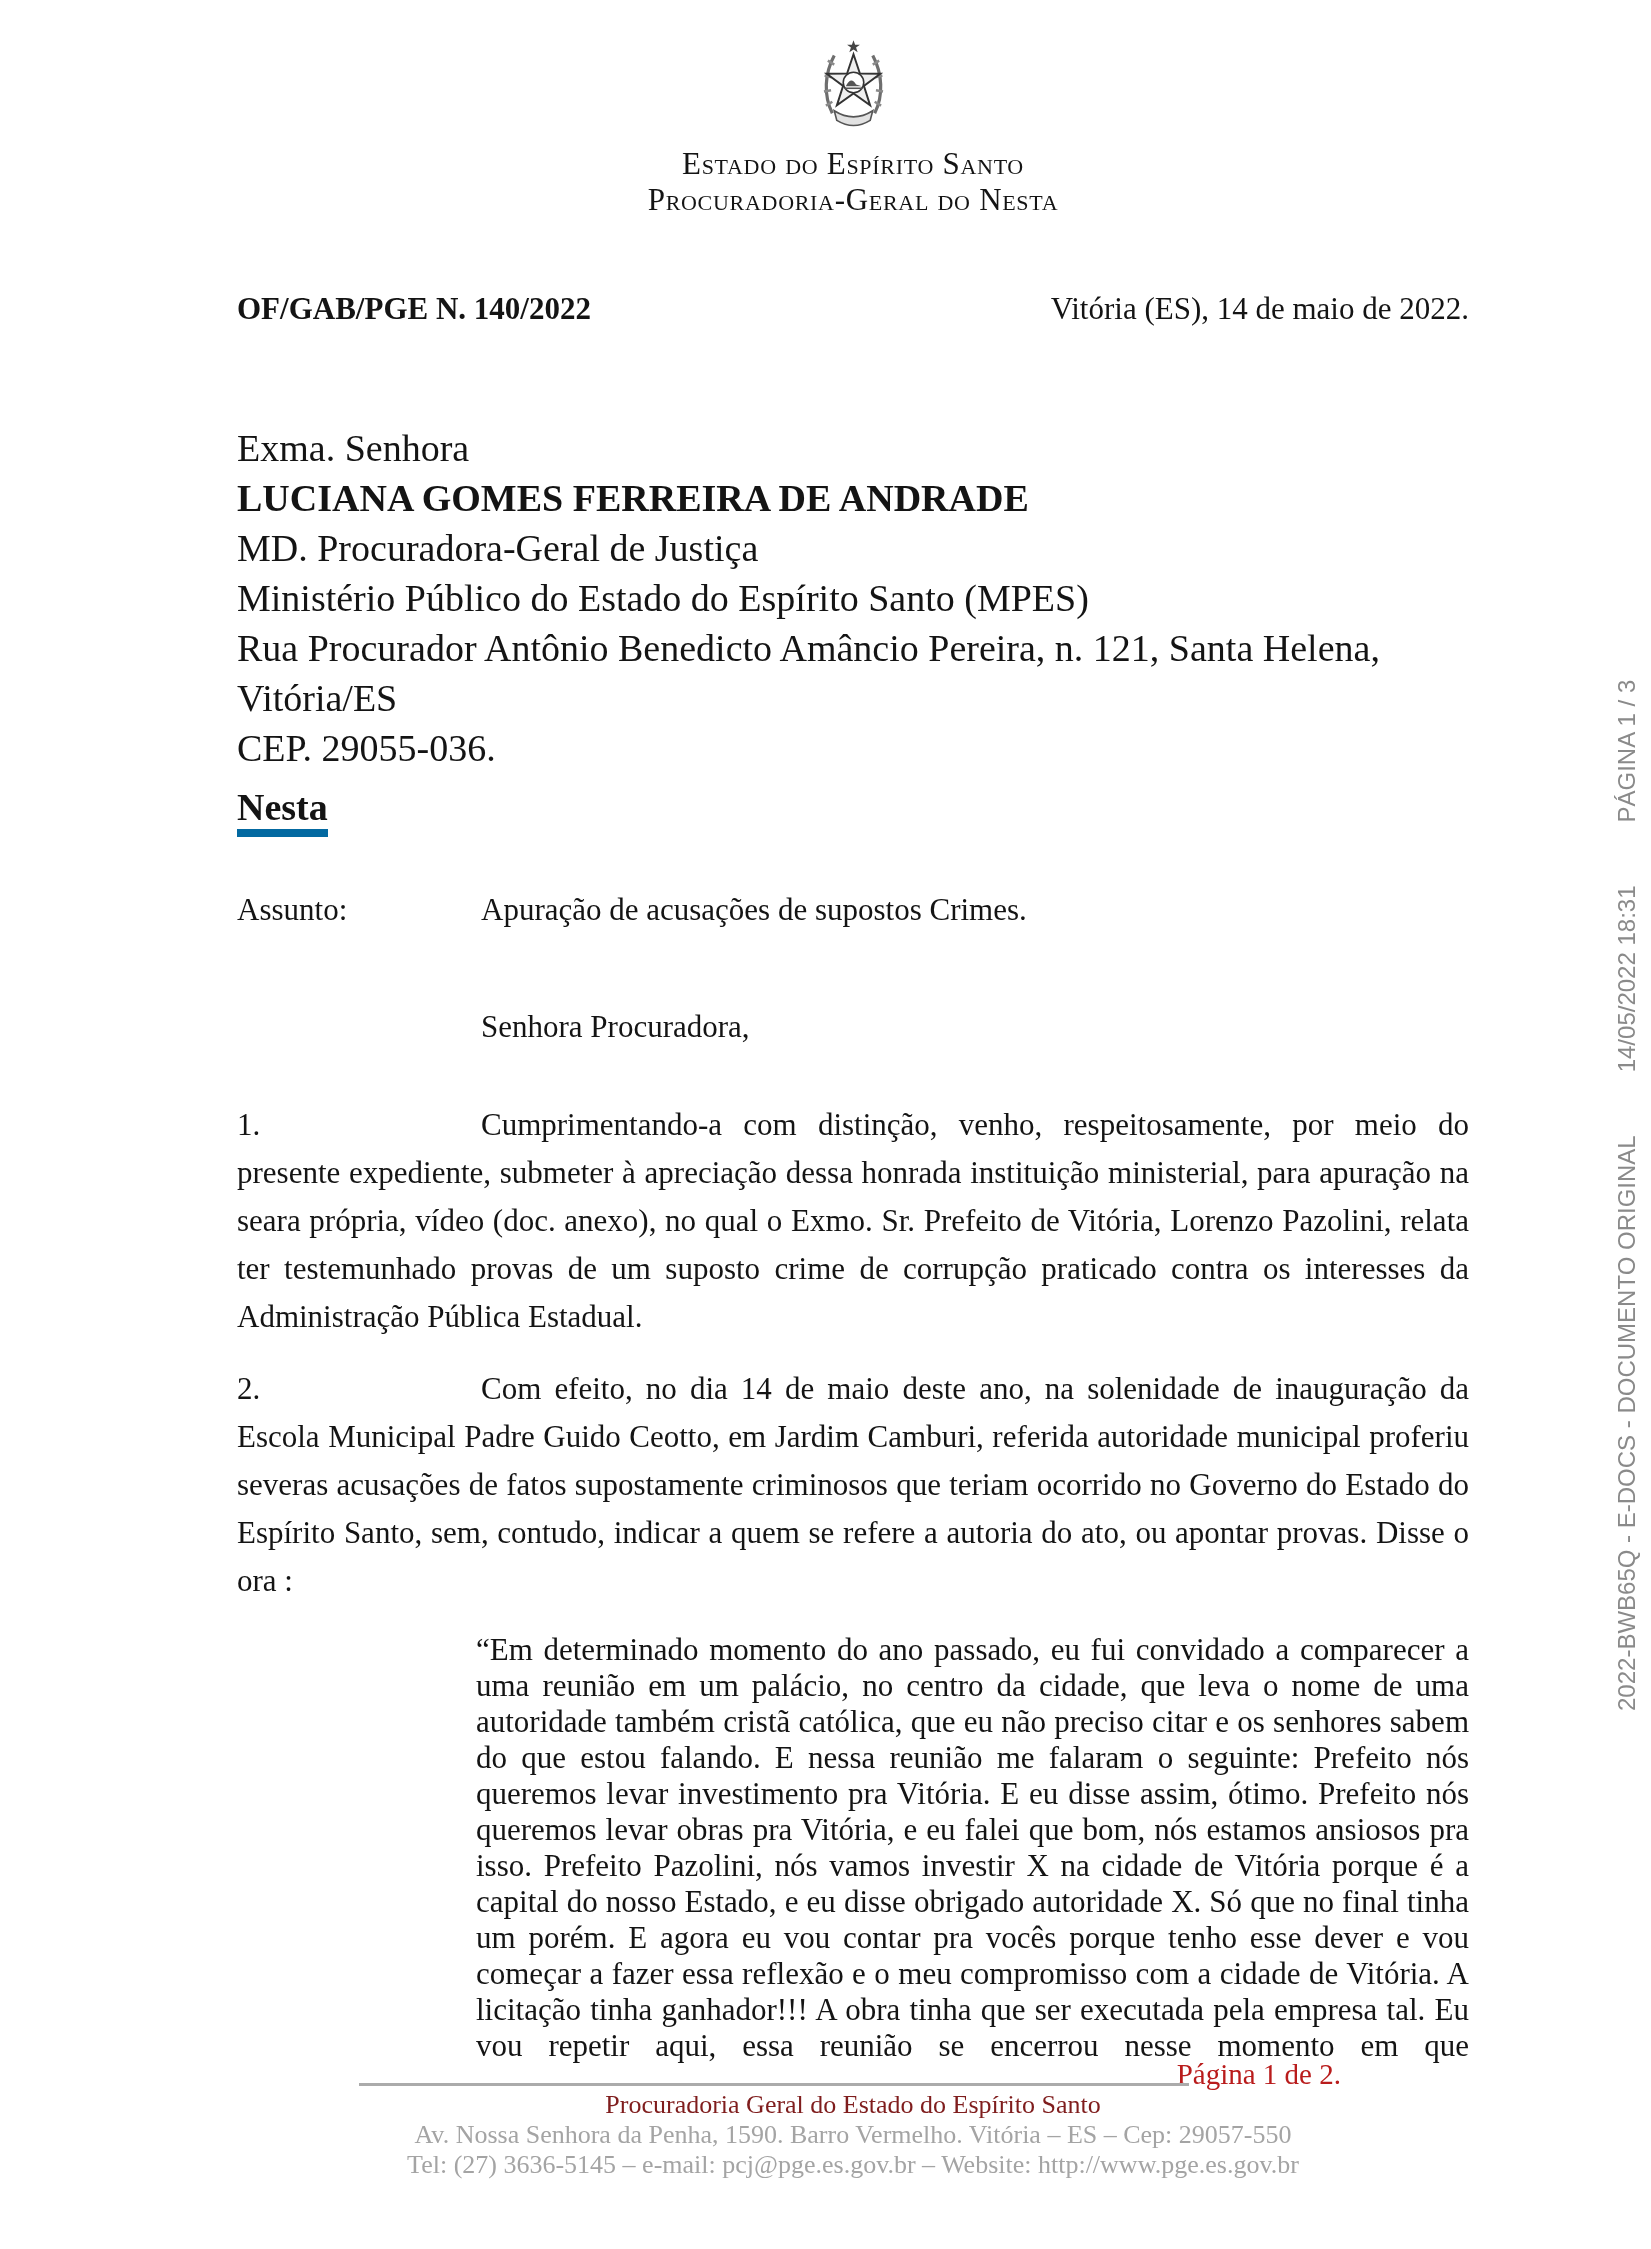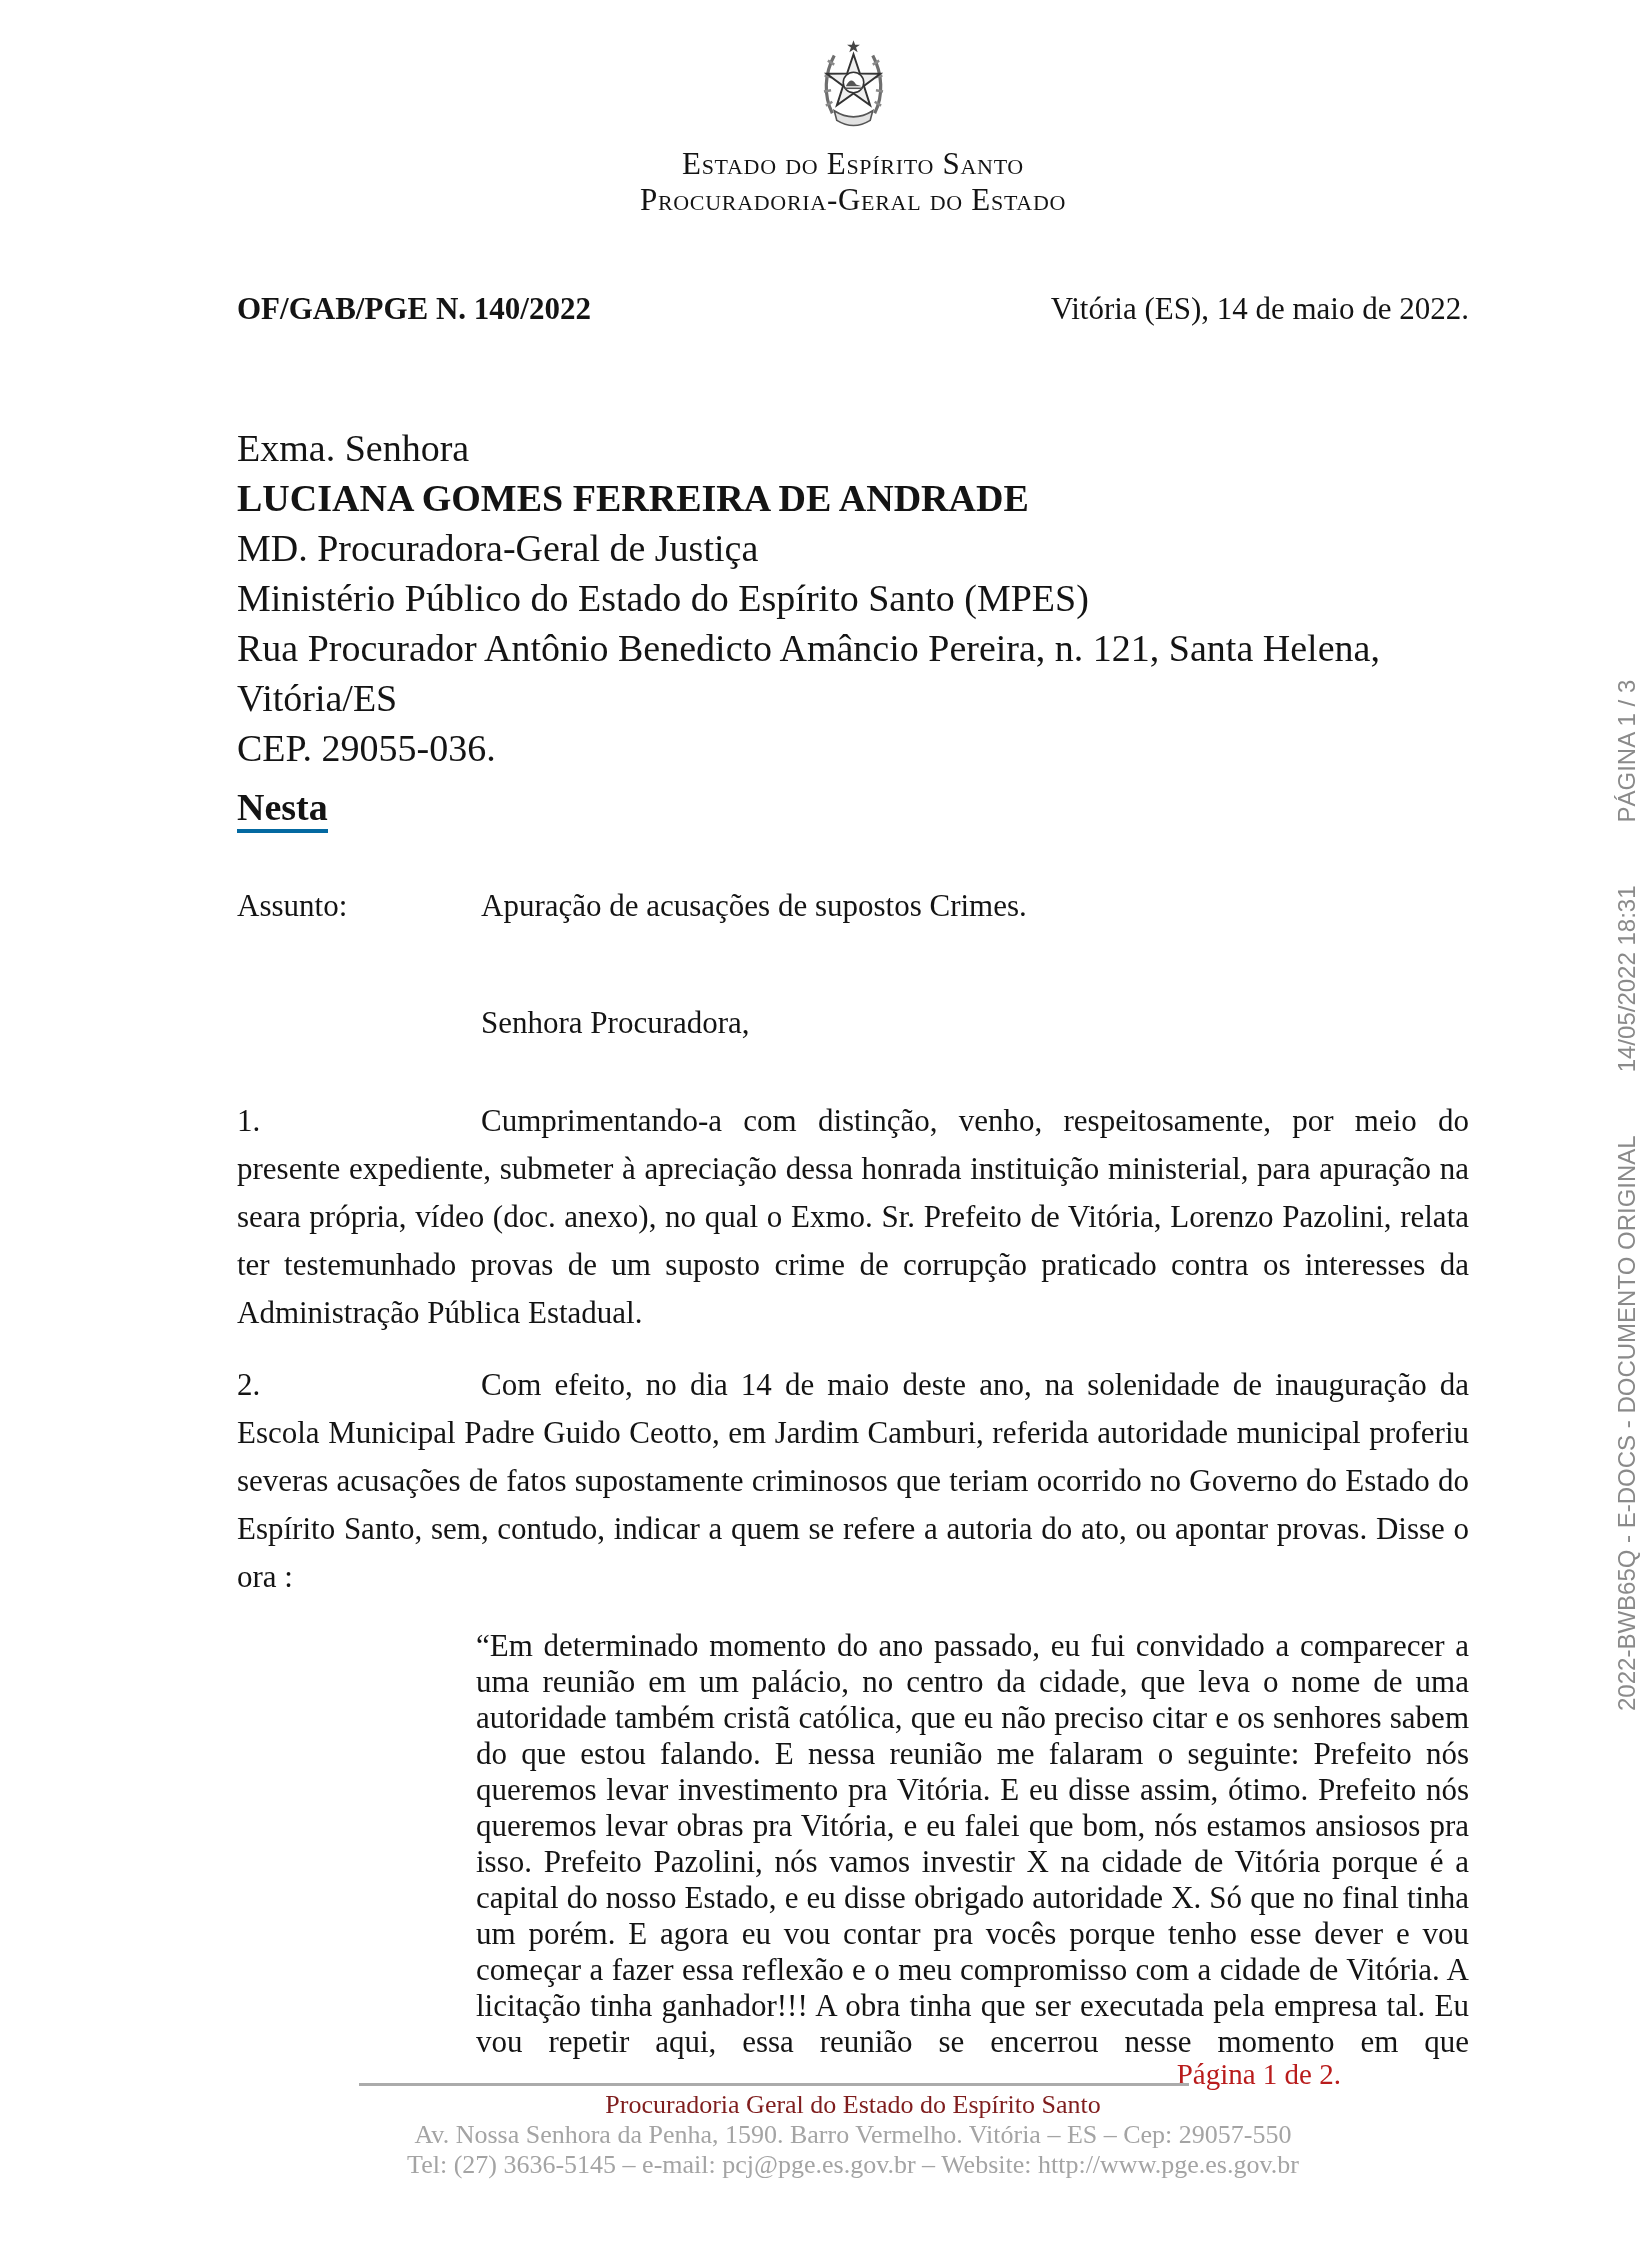--- a/index.html
+++ b/index.html
@@ -40,21 +40,21 @@
     margin-top: 97px;
     font-size: 38px;
     line-height: 50px;
   }
   .addr-name { font-weight: bold; }
   .place-note-wrap { line-height: 50px; }
   .place-note {
     font-weight: bold;
     display: inline-block;
     line-height: 1.05;
-    border-bottom: 4px solid #0369a1;
+    border-bottom: 8px solid #0369a1;
     padding-bottom: 1.3px;
     margin-top: 15px;
   }
   .subject-row { margin-top: 55px; font-size: 31px; line-height: 36px; }
   .label-col { display: inline-block; width: 244px; }
   .salutation { margin-top: 81px; margin-left: 244px; font-size: 31px; line-height: 36px; }
   .para {
     margin: 0;
     font-size: 31px;
     line-height: 48px;
@@ -127,21 +127,21 @@
         <path d="M90,26 C105,54 107,88 93,116" fill="none" stroke="#6e6e6e" stroke-width="5"></path>
         <path d="M30,40 l-10,-6 M26,60 l-11,-3 M25,80 l-11,2 M27,98 l-10,6" stroke="#8a8a8a" stroke-width="4" fill="none"></path>
         <path d="M90,40 l10,-6 M94,60 l11,-3 M95,80 l11,2 M93,98 l10,6" stroke="#8a8a8a" stroke-width="4" fill="none"></path>
         <polygon points="60,24 70,54.2 101.8,54.4 76.2,73.3 85.9,103.6 60,85 34.1,103.6 43.8,73.3 18.2,54.4 50,54.2" fill="#f0f0f0" stroke="#333" stroke-width="3"></polygon>
         <circle cx="60" cy="68" r="16" fill="#ffffff" stroke="#333" stroke-width="2.5"></circle>
         <path d="M48,74 Q56,57 64,71 L73,74 Z" fill="#555"></path>
         <line x1="46" y1="77" x2="74" y2="77" stroke="#555" stroke-width="2.5"></line>
         <path d="M30,112 Q60,131 90,112 L86,127 Q60,143 34,127 Z" fill="#e2e2e2" stroke="#555" stroke-width="2.5"></path>
       </svg>
       <div class="org-line first">Estado do Espírito Santo</div>
-      <div class="org-line">Procuradoria-Geral do Estado</div>
+      <div class="org-line">Procuradoria-Geral do Nesta</div>
     </div>
 
     <div class="ref-row">
       <span class="ref-number">OF/GAB/PGE N. 140/2022</span>
       <span class="place-date">Vitória (ES), 14 de maio de 2022.</span>
     </div>
 
     <div class="addressee">
       <div>Exma. Senhora</div>
       <div class="addr-name">LUCIANA GOMES FERREIRA DE ANDRADE</div>

